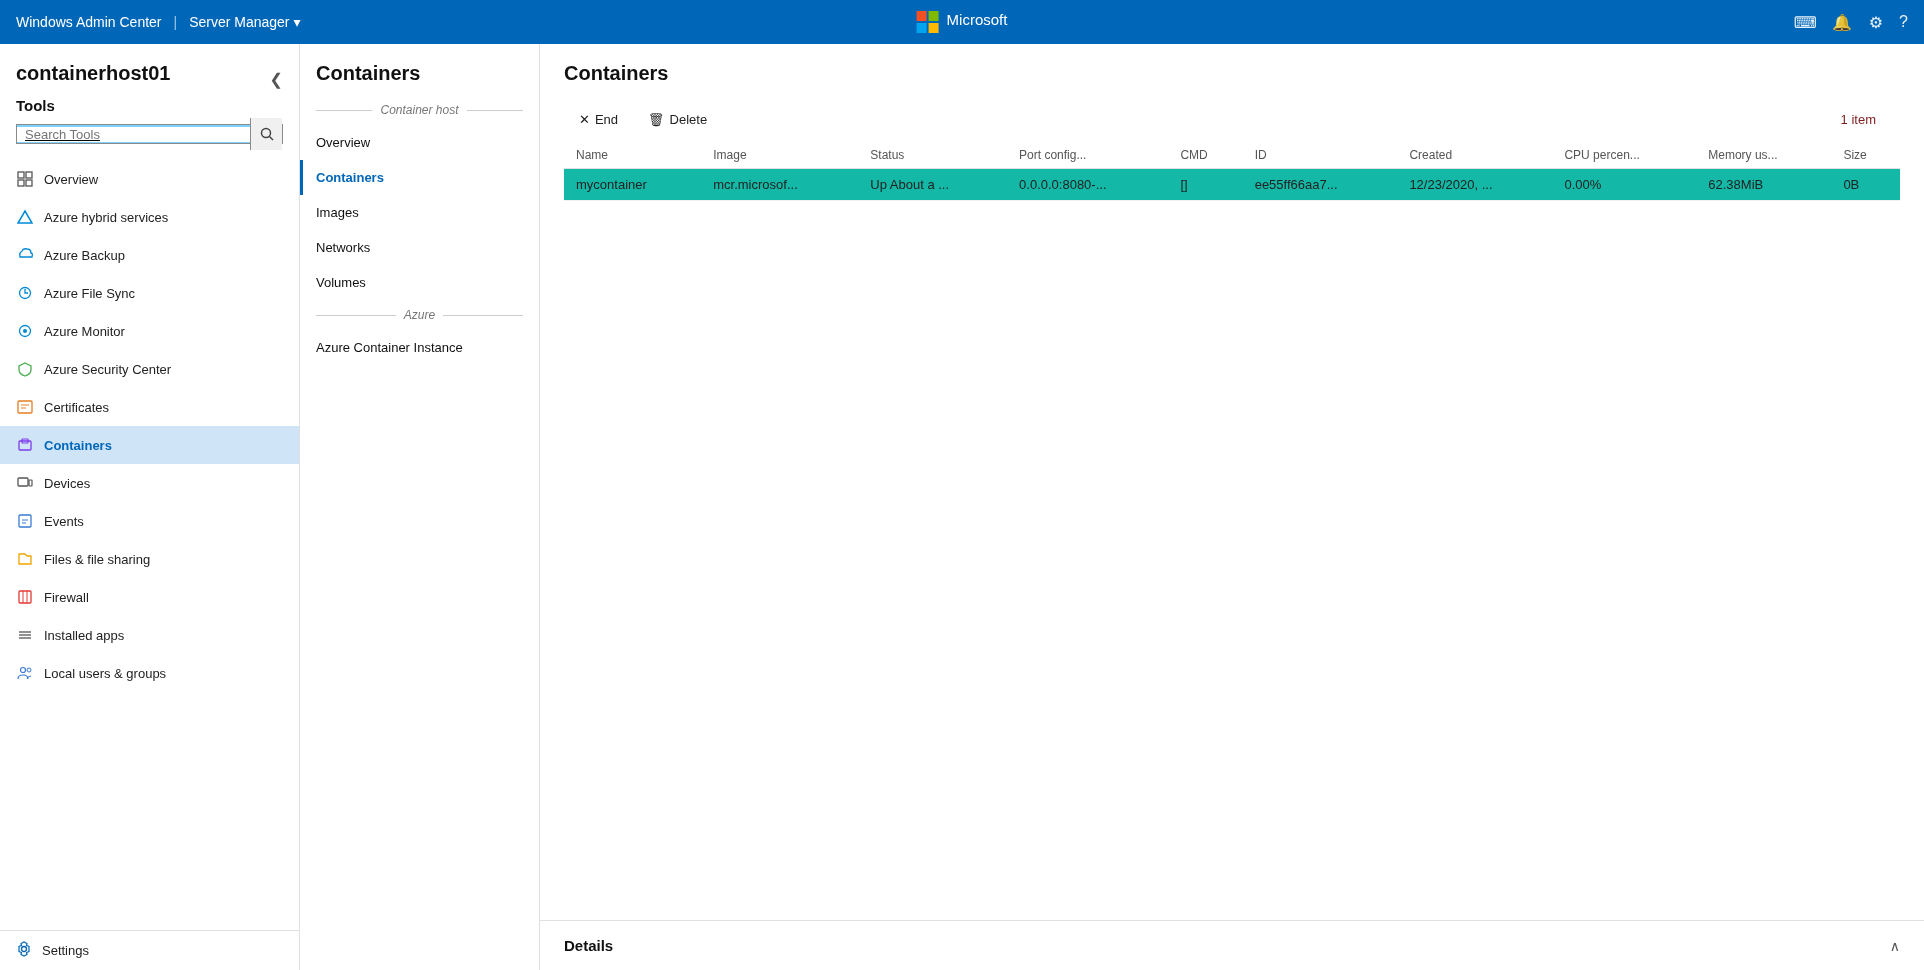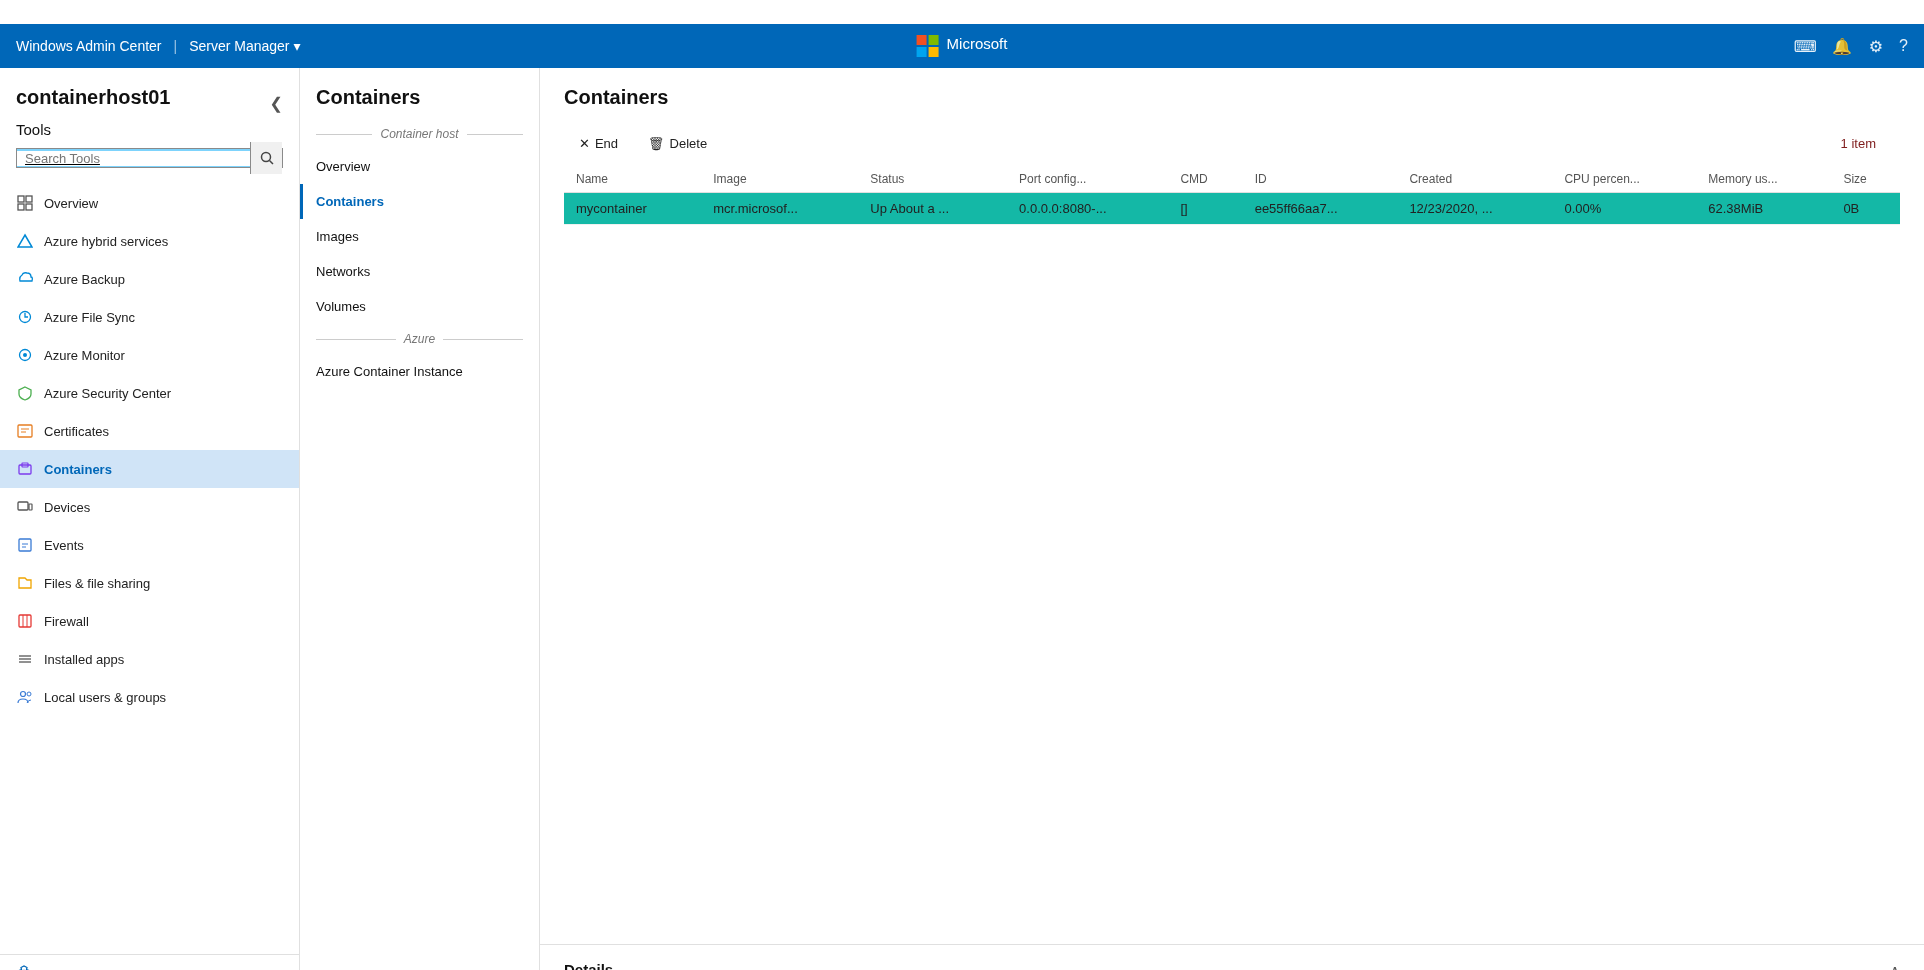--- a/index.html
+++ b/index.html
@@ -7,21 +7,20 @@
 
     
     .topbar {
       background: #0067b8;
       height: 44px;
       display: flex;
       align-items: center;
       padding: 0 16px;
       color: #fff;
       position: relative;
-      margin-top: 24px;
     }
     .topbar-left {
       display: flex;
       align-items: center;
       gap: 12px;
     }
     .topbar-title {
       font-size: 14px;
       font-weight: 400;
       color: #fff;
@@ -92,21 +91,21 @@
       padding: 18px 16px 8px 16px;
     }
     .sidebar-machine-name {
       font-size: 20px;
       font-weight: 600;
       color: #111;
       margin-bottom: 12px;
     }
     .tools-label {
       font-size: 15px;
-      font-weight: 400;
+      font-weight: 700;
       color: #111;
       margin-bottom: 10px;
     }
     .search-box {
       display: flex;
       align-items: center;
       border: 1px solid #8a8a8a;
       height: 20px;
       margin-bottom: 8px;
       background: #7dd3fc;

